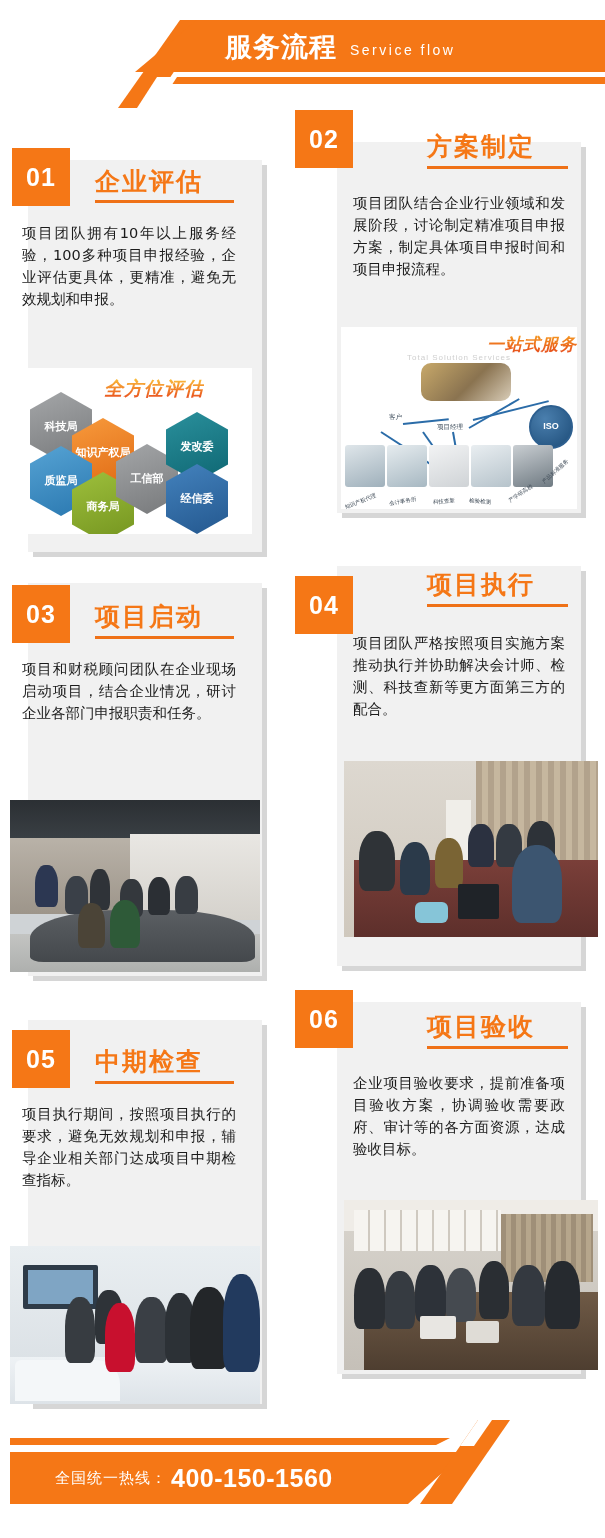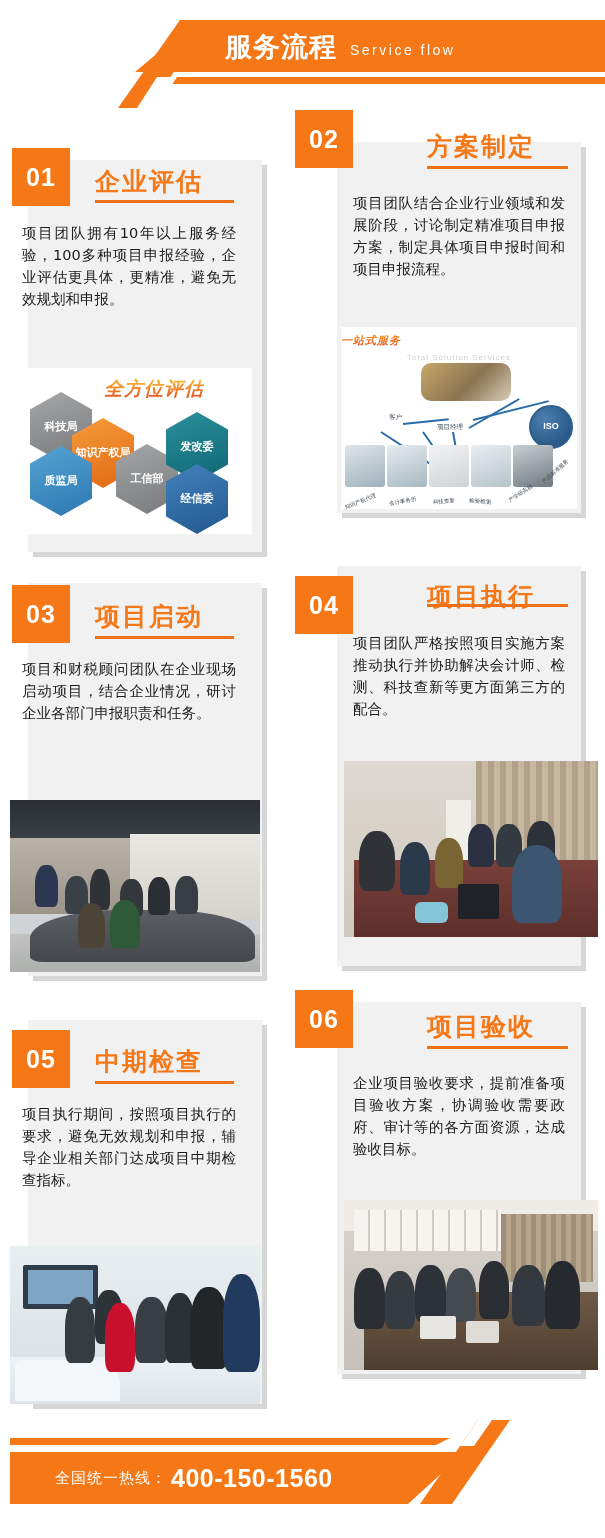--- a/index.html
+++ b/index.html
@@ -76,22 +76,22 @@
   
   .mr-ceil { position:absolute; left:0; top:0; right:0; height:26%; background:linear-gradient(#2b2f33,#3c4247); }
   .mr-wall { position:absolute; left:0; top:22%; right:0; bottom:34%; background:linear-gradient(180deg,#b9b2a8,#9d958a); }
   .mr-wall2{ position:absolute; left:48%; top:20%; right:0; bottom:30%; background:linear-gradient(180deg,#e9e7e3,#d5d2cc); }
   .mr-table{ position:absolute; left:8%; bottom:6%; right:2%; height:30%; background:linear-gradient(180deg,#5b5f63,#44484c); border-radius:40% 40% 6% 6%/55% 55% 10% 10%; }
   .mr-floor{ position:absolute; left:0; bottom:0; right:0; height:22%; background:linear-gradient(180deg,#c3c4c2,#aeb0ae); }
   .pp { position:absolute; border-radius:45% 45% 18% 18%; }
 
   
   .osd { position:absolute; background:#ffffff; overflow:hidden; }
-  .osd-t1 { position:absolute; width:100%; text-align:left; top:6px;
-    font-size:11px; font-weight:bold; letter-spacing:1px;
+  .osd-t1 { position:absolute; width:100%; text-align:right; top:6px;
+    font-size:17px; font-weight:bold; letter-spacing:1px;
     background:linear-gradient(180deg,#f7a223,#e4401a);
     -webkit-background-clip:text; background-clip:text; color:transparent;
     font-family:"DejaVu Sans","Liberation Sans",sans-serif; font-style:italic;}
   .osd-t2 { position:absolute; width:100%; text-align:center; top:26px;
     font-size:8px; color:#cfcfcf; letter-spacing:1px; }
   .osd-hero { position:absolute; left:34%; top:36px; width:38%; height:38px;
     background:linear-gradient(135deg,#c8a96a,#8a7350 55%,#d9cdb8);
     border-radius:10px; }
   .osd-ring { position:absolute; right:4px; top:78px; width:44px; height:44px;
     border-radius:50%; background:radial-gradient(circle at 35% 30%,#4a7fae,#1d4c78);
@@ -173,20 +173,21 @@
     <div class="badge" style="left:12px; top:148px; width:58px; height:58px;">01</div>
     <div class="c-title" style="left:95px; top:165px;">企业评估</div>
     <div class="c-rule" style="left:95px; top:200px; width:139px;"></div>
     <div class="c-body" style="left:22px; top:222px; width:214px;">项目团队拥有10年以上服务经验，100多种项目申报经验，企业评估更具体，更精准，避免无效规划和申报。</div>
 
     <div class="hexwrap" style="left:20px; top:368px; width:232px; height:166px;">
       <div class="hex-title">全方位评估</div>
       <div class="hex" style="left:10px;  top:24px; background:linear-gradient(160deg,#a4a6a8,#77797b);">科技局</div>
       <div class="hex" style="left:52px;  top:50px; background:linear-gradient(160deg,#f79a3c,#e06a14);">知识产权局</div>
       <div class="hex" style="left:10px;  top:78px; background:linear-gradient(160deg,#56a3d4,#2a78b0);">质监局</div>
+      <div class="hex" style="left:52px;  top:104px; background:linear-gradient(160deg,#9dbf3c,#74941f);">商务局</div>
       <div class="hex" style="left:96px;  top:76px; background:linear-gradient(160deg,#a4a6a8,#77797b);">工信部</div>
       <div class="hex" style="left:146px; top:44px; background:linear-gradient(160deg,#2a909c,#0e6672);">发改委</div>
       <div class="hex" style="left:146px; top:96px; background:linear-gradient(160deg,#4382bd,#24588f);">经信委</div>
     </div>
   </div>
 
   <div class="card">
     <div class="panel" style="left:337px; top:142px; width:244px; height:371px;"></div>
     <div class="badge" style="left:295px; top:110px; width:58px; height:58px;">02</div>
     <div class="c-title" style="left:427px; top:130px;">方案制定</div>
@@ -244,21 +245,21 @@
       <div class="pp" style="left:55%; top:45%; width:9%; height:22%; background:#2b2f34;"></div>
       <div class="pp" style="left:66%; top:44%; width:9%; height:22%; background:#383d43;"></div>
       <div class="pp" style="left:40%; top:58%; width:12%; height:28%; background:#2e5a38;"></div>
       <div class="pp" style="left:27%; top:60%; width:11%; height:26%; background:#4b4437;"></div>
     </div>
   </div>
 
   <div class="card">
     <div class="panel" style="left:337px; top:566px; width:244px; height:400px;"></div>
     <div class="badge" style="left:295px; top:576px; width:58px; height:58px;text-align:center;">04</div>
-    <div class="c-title" style="left:427px; top:568px;margin-top:12px;">项目执行</div>
+    <div class="c-title" style="left:427px; top:568px;">项目执行</div>
     <div class="c-rule" style="left:427px; top:604px; width:141px;"></div>
     <div class="c-body" style="left:353px; top:632px; width:212px;">项目团队严格按照项目实施方案推动执行并协助解决会计师、检测、科技查新等更方面第三方的配合。</div>
 
     <div class="photo" style="left:344px; top:761px; width:254px; height:176px;">
       <div style="position:absolute;inset:0;background:linear-gradient(180deg,#ddd8d0,#cfc8bd);"></div>
       <div style="position:absolute;left:52%;top:0;right:0;height:62%;background:repeating-linear-gradient(90deg,#b2a28c 0 6px,#c6b79f 6px 12px);"></div>
       <div style="position:absolute;left:40%;top:22%;width:10%;height:34%;background:#f0eee9;"></div>
       <div style="position:absolute;left:4%;bottom:0;right:0;height:44%;background:linear-gradient(180deg,#7a3f39,#5d2f2b);"></div>
       <div class="pp" style="left:6%; top:40%; width:14%; height:34%; background:#2f3337;"></div>
       <div class="pp" style="left:22%;top:46%; width:12%; height:30%; background:#2b3a4a;"></div>

